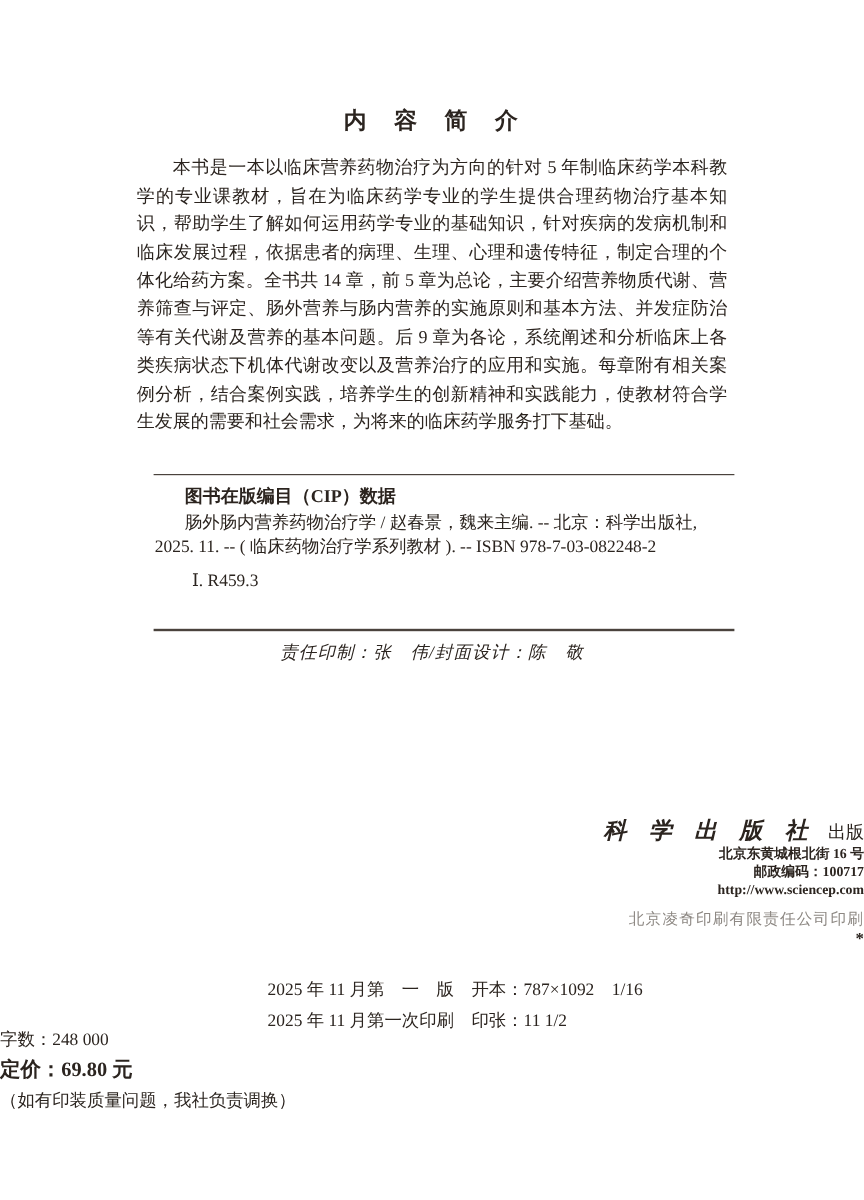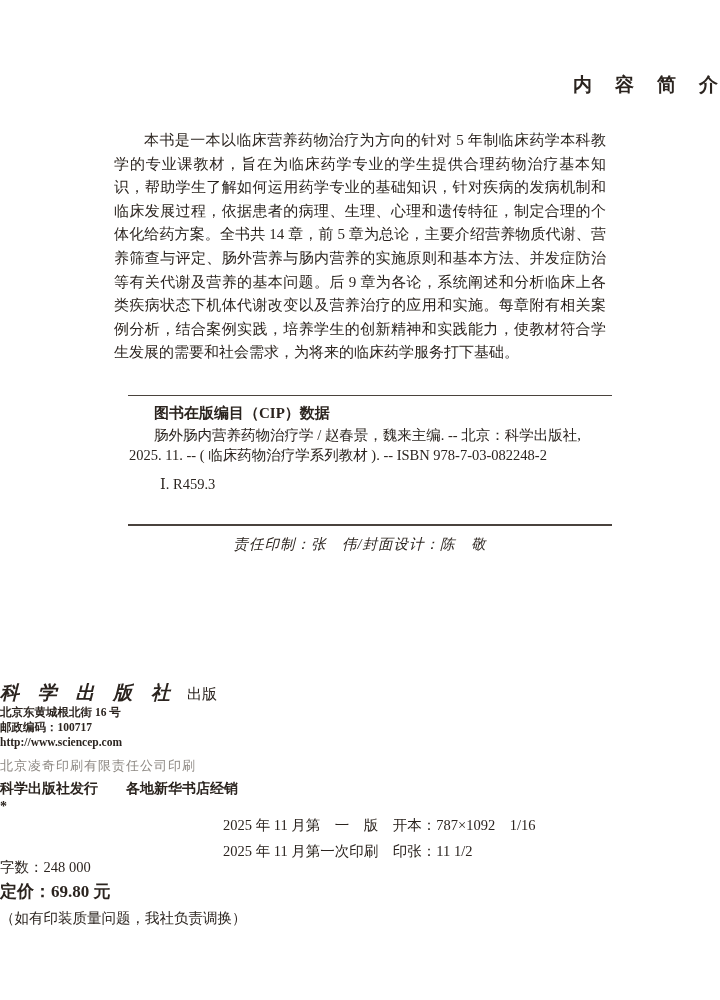--- a/index.html
+++ b/index.html
@@ -11,25 +11,25 @@
     position: relative;
     width: 720px;
     height: 1000px;
     background: #ffffff;
     overflow: hidden;
     font-family: "Liberation Serif", "DejaVu Serif", serif;
     color: #2b241f;
   }
   .title {
     position: absolute;
-    top: 72px;
+    top: 88px;
     left: 0;
     width: 100%;
     margin: 0;
-    text-align: right;
+    text-align: center;
     font-size: 19px;
     font-weight: bold;
     letter-spacing: 2px;
   }
   .intro {
     position: absolute;
     top: 129px;
     left: 114px;
     width: 492px;
     margin: 0;
@@ -86,21 +86,21 @@
     font-style: italic;
     font-size: 14.5px;
     line-height: 24px;
     letter-spacing: 1px;
   }
   .publisher {
     position: absolute;
     top: 682px;
     left: 0;
     width: 100%;
-    text-align: left;
+    text-align: right;
   }
   .pub-name-line { line-height: 22px; }
   .pub-logo {
     font-size: 19px;
     font-weight: bold;
     font-style: italic;
     letter-spacing: 7px;
   }
   .pub-suffix {
     font-size: 15px;
@@ -184,21 +184,20 @@
 
   <div class="publisher">
     <div class="pub-name-line">
       <span class="pub-logo">科 学 出 版 社</span>
       <span class="pub-suffix">出版</span>
     </div>
     <div class="pub-address">北京东黄城根北街 16 号</div>
     <div class="pub-postcode">邮政编码：100717</div>
     <div class="pub-website">http://www.sciencep.com</div>
     <div class="pub-printer">北京凌奇印刷有限责任公司印刷</div>
-    <div class="pub-dist">科学出版社发行　　各地新华书店经销</div>
     <div class="pub-star">*</div>
   </div>
 
   <div class="colophon-left">
     <div>2025 年 11 月第　一　版　开本：787×1092　1/16</div>
     <div>2025 年 11 月第一次印刷　印张：11 1/2</div>
   </div>
 
   <div class="colophon-center">
     <div class="word-count">字数：248 000</div>

